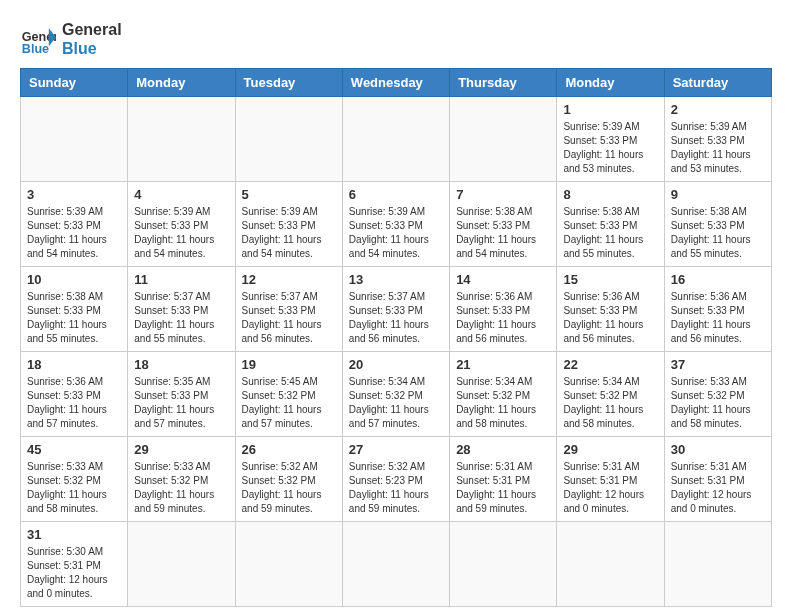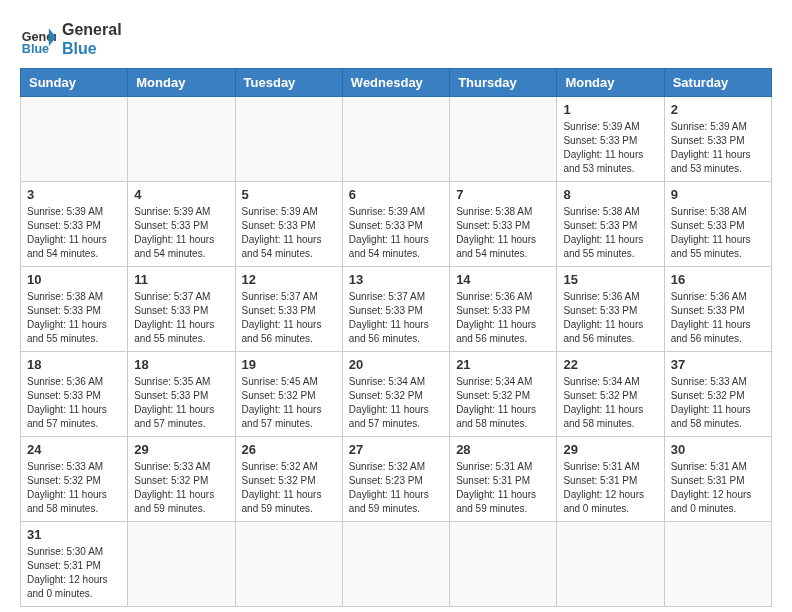--- a/index.html
+++ b/index.html
@@ -277,21 +277,21 @@
         <td>
           <span class="day-number">37</span>
           <div class="day-info">Sunrise: 5:33 AM
 Sunset: 5:32 PM
 Daylight: 11 hours
 and 58 minutes.</div>
         </td>
       </tr>
       <tr>
         <td>
-          <span class="day-number">24</span>
+          <span class="day-number">45</span>
           <div class="day-info">Sunrise: 5:33 AM
 Sunset: 5:32 PM
 Daylight: 11 hours
 and 58 minutes.</div>
         </td>
         <td>
           <span class="day-number">29</span>
           <div class="day-info">Sunrise: 5:33 AM
 Sunset: 5:32 PM
 Daylight: 11 hours

